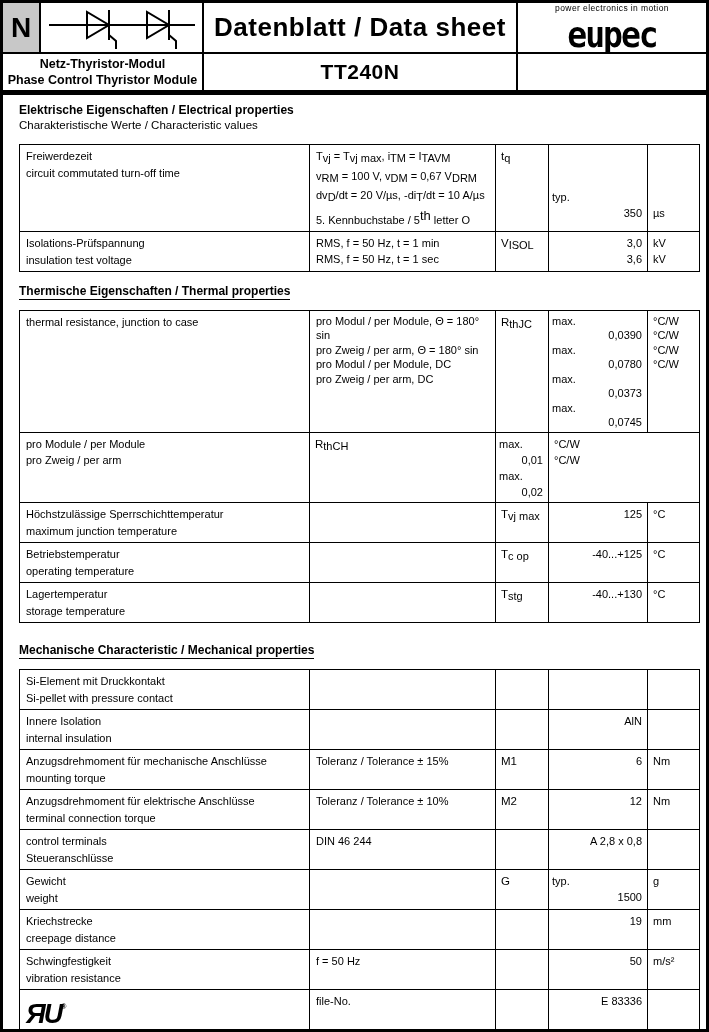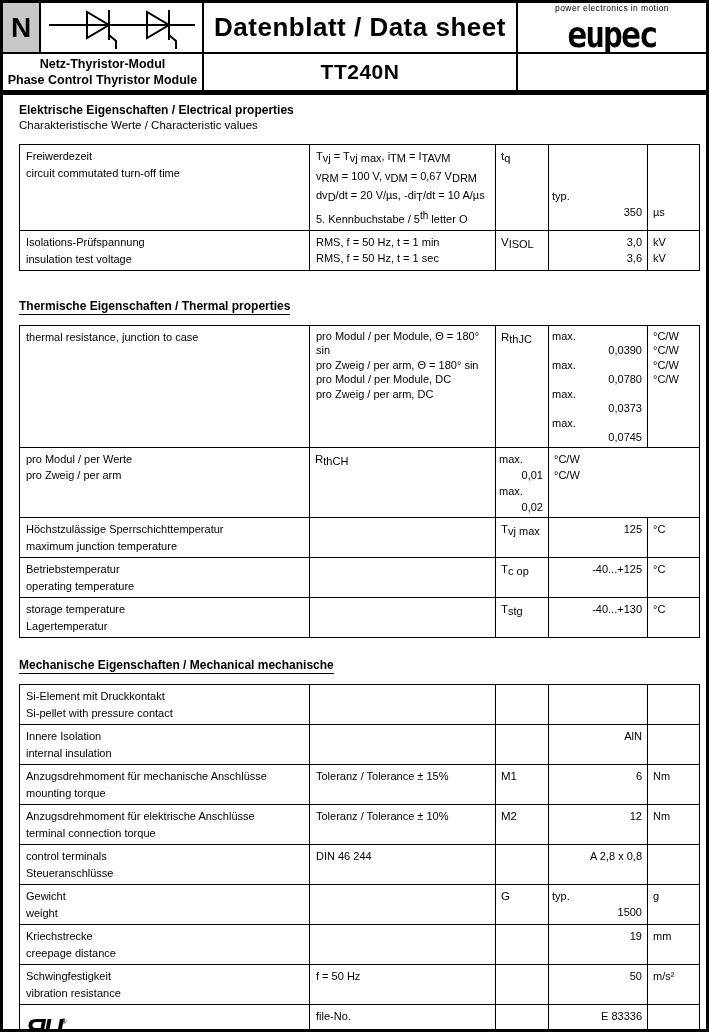--- a/index.html
+++ b/index.html
@@ -20,39 +20,39 @@
   .brand .tag{font-size:8.5px;letter-spacing:.4px;margin-bottom:6px;}
   .brand .logo{font-family:"DejaVu Sans Mono",monospace;font-weight:bold;font-size:33px;letter-spacing:-2px;transform:scaleY(1.05);}
   .modtype{flex-direction:column;font-weight:bold;font-size:12.5px;line-height:16px;}
   .partno{font-weight:bold;font-size:21px;letter-spacing:.5px;}
 
   
   .sec-h{font-weight:bold;font-size:12px;margin-left:16px;display:inline-block;
          border-bottom:1.5px solid #000;padding-bottom:1px;width:fit-content;}
   .sec-h.nounder{border-bottom:none;padding-bottom:0;}
   .sec-sub{font-size:11.5px;margin:2px 0 3px 16px;}
-  .mt8{margin-top:8px;} .mt25{margin-top:28px;} .mt20{margin-top:20px;}
+  .mt8{margin-top:8px;} .mt25{margin-top:12px;} .mt20{margin-top:20px;}
 
   
   .ptable{width:681px;margin:10px 0 0 16px;border:1.5px solid #000;box-sizing:border-box;font-size:11px;}
   .trow{display:grid;grid-template-columns:289px 186px 53px 99px 1fr;}
   .trow + .trow{border-top:1.5px solid #000;}
   .c{border-left:1.5px solid #000;padding:3px 6px 2px 6px;box-sizing:border-box;line-height:16px;}
   .c:first-child{border-left:none;}
   .cname{line-height:17px;}
   .csym{font-size:11.5px;padding-left:5px;}
   .cvals{padding-left:3px;padding-right:5px;}
   .cunit{padding-left:5px;padding-right:2px;}
   .vline{display:flex;justify-content:space-between;flex-direction:column;}
   .vline .v{margin-left:auto;text-align:right;}
   .tight{line-height:14.5px;}
   .roomy{line-height:17.5px;}
   .valign-bottom{display:flex;flex-direction:column;justify-content:flex-end;padding-bottom:10px;}
   sub{font-size:11px;vertical-align:-2px;}
-  sup{font-size:10px;vertical-align:3.5px;}
+  sup{font-size:13px;vertical-align:3.5px;}
   .ulmark{font-weight:900;font-style:italic;font-size:27px;line-height:28px;letter-spacing:-2px;}
   .ulmark .reg{font-size:7px;vertical-align:14px;font-style:normal;letter-spacing:0;}
 </style>
 </head>
 <body>
 
 <div class="page">
 
   <div class="hdr">
     <div class="hcell nbox">
@@ -173,21 +173,21 @@
       <div class="c cunit tight">
         <div>°C/W</div>
         <div>°C/W</div>
         <div>°C/W</div>
         <div>°C/W</div>
       </div>
     </div>
 
     <div class="trow" style="min-height:32px">
       <div class="c ccond">
-        <div>pro Modul / per Werte</div>
+        <div>pro Module / per Module</div>
         <div>pro Zweig / per arm</div>
       </div>
       <div class="c csym">R<sub>thCH</sub></div>
       <div class="c cvals">
         <div class="vline">
             <span class="q">max.</span>
             <span class="v">0,01</span>
           </div>
         <div class="vline">
             <span class="q">max.</span>
@@ -229,37 +229,37 @@
             <span class="v">-40...+125</span>
           </div>
       </div>
       <div class="c cunit">
         <div>°C</div>
       </div>
     </div>
 
     <div class="trow" style="min-height:37px">
       <div class="c cname">
+        <div>Lagertemperatur</div>
         <div>storage temperature</div>
-        <div>Lagertemperatur</div>
       </div>
       <div class="c ccond"></div>
       <div class="c csym">T<sub>stg</sub></div>
       <div class="c cvals">
         <div class="vline">
             <span class="v">-40...+130</span>
           </div>
       </div>
       <div class="c cunit">
         <div>°C</div>
       </div>
     </div>
   </div>
 
-  <div class="sec-h mt20">Mechanische Eigenschaften / Mechanical mechanische</div>
+  <div class="sec-h mt20">Mechanische Characteristic / Mechanical properties</div>
 
   <div class="ptable">
 
     <div class="trow" style="min-height:32px">
       <div class="c cname">
         <div>Si-Element mit Druckkontakt</div>
         <div>Si-pellet with pressure contact</div>
       </div>
       <div class="c ccond"></div>
       <div class="c csym"></div>

